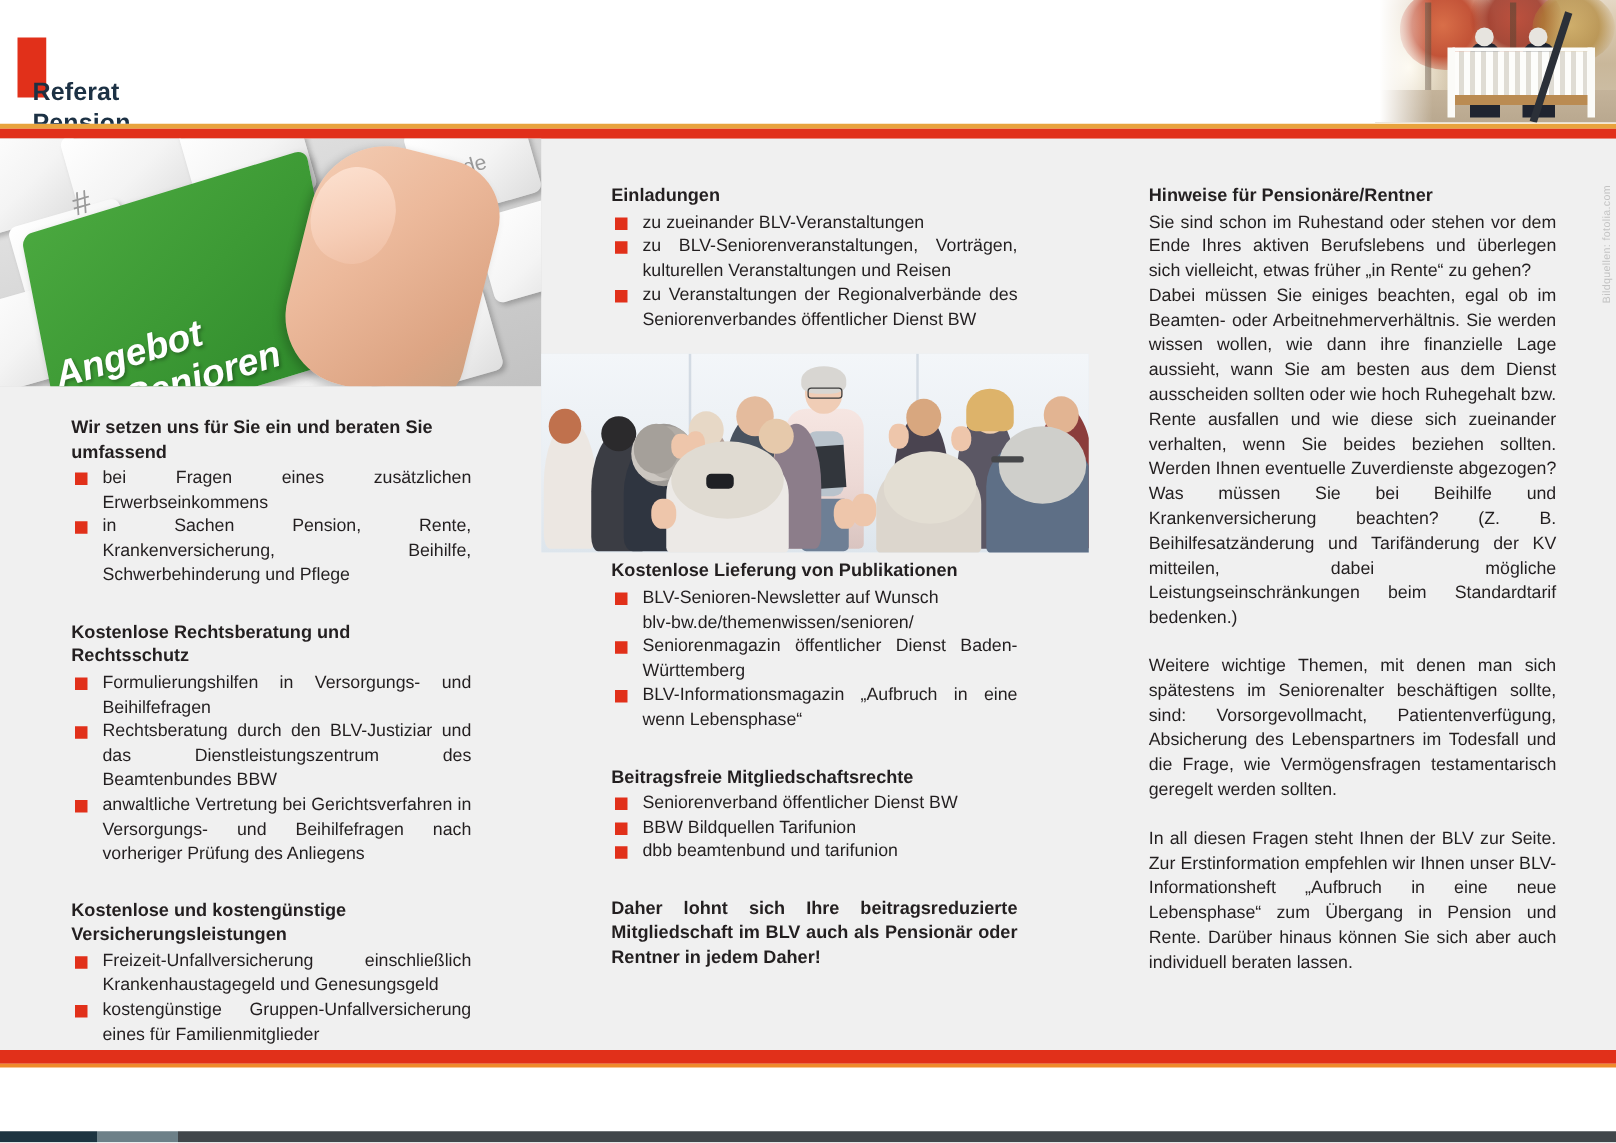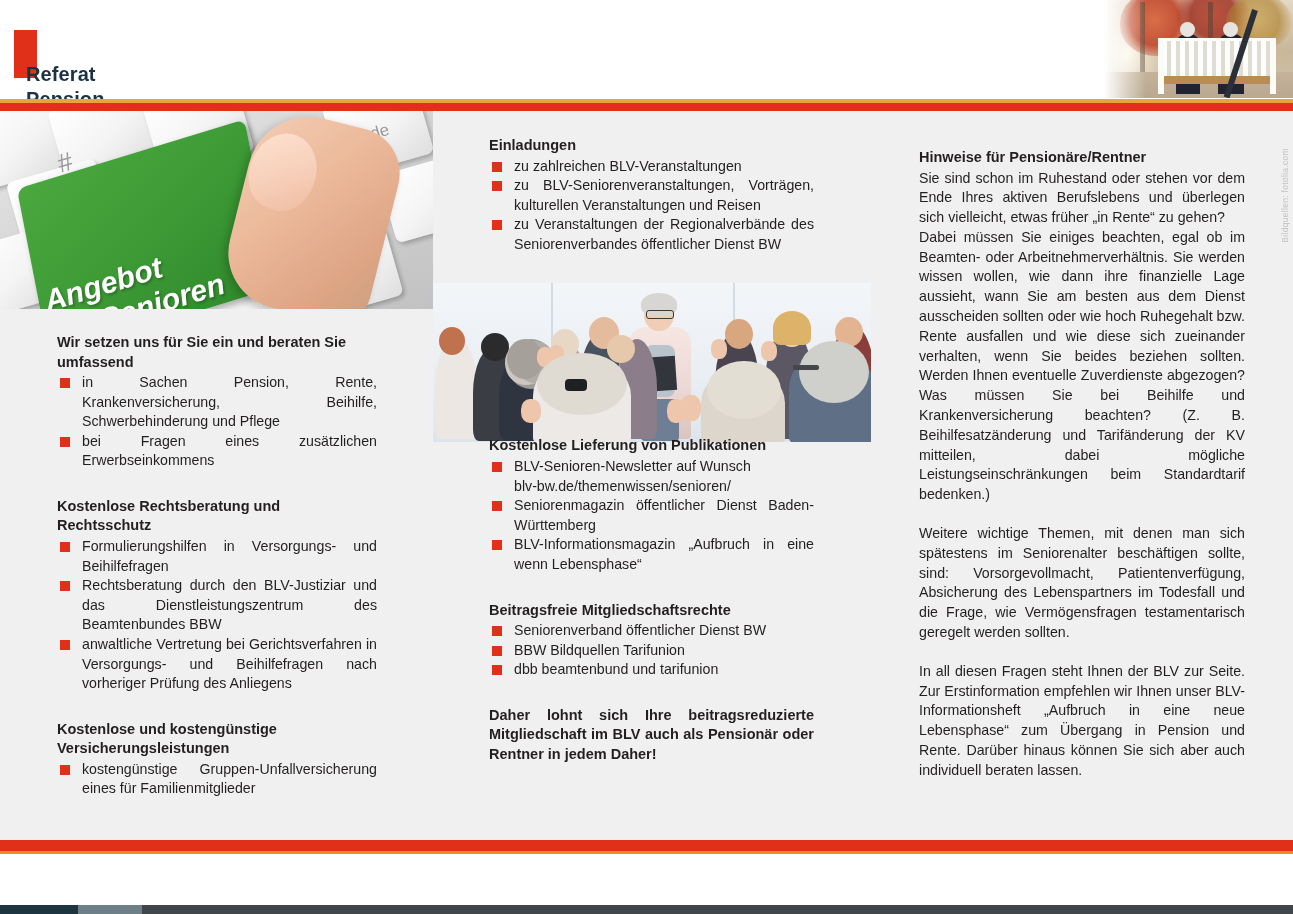--- a/index.html
+++ b/index.html
@@ -304,21 +304,21 @@
     border-radius: 44%;
     background: #eec6ab;
   }
 
   
   .col {
     position: absolute;
     color: #231f20;
   }
   .col-left   { left: 57px;  top: 333px; width: 320px; }
-  .col-mid    { left: 489px; top: 136px; width: 325px; }
+  .col-mid    { left: 489px; top: 148px; width: 325px; }
   .col-right  { left: 919px; top: 148px; width: 326px; }
 
   .sec-head {
     font-size: 14.5px;
     font-weight: bold;
     line-height: 19.5px;
     color: #231f20;
     margin: 0 0 1px 0;
   }
   .sec-head.mid { font-size: 14.5px; }
@@ -510,46 +510,47 @@
 
     <div class="mt-hand" style="left:248px;top:112px;width:20px;height:26px;"></div>
     <div class="mt-hand" style="left:234px;top:116px;width:18px;height:24px;"></div>
     <div class="mt-hand" style="left:88px;top:116px;width:20px;height:24px;"></div>
   </div>
 
   <div class="col col-left">
 
     <div class="sec-head">Wir setzen uns für Sie ein und beraten Sie umfassend</div>
     <ul class="bullets">
+      <li>bei Fragen eines zusätzlichen Erwerbseinkommens</li>
       <li>in Sachen Pension, Rente, Krankenversicherung, Beihilfe, Schwerbehinderung und Pflege</li>
-      <li>bei Fragen eines zusätzlichen Erwerbseinkommens</li>
     </ul>
 
     <div class="gap-lg"></div>
 
     <div class="sec-head">Kostenlose Rechtsberatung und Rechtsschutz</div>
     <ul class="bullets">
       <li>Formulierungshilfen in Versorgungs- und Beihilfefragen</li>
       <li>Rechtsberatung durch den BLV-Justiziar und das Dienstleistungszentrum des Beamtenbundes BBW</li>
       <li>anwaltliche Vertretung bei Gerichtsverfahren in Versorgungs- und Beihilfefragen nach vorheriger Prüfung des Anliegens</li>
     </ul>
 
     <div class="gap-lg"></div>
 
     <div class="sec-head">Kostenlose und kostengünstige Versicherungsleistungen</div>
     <ul class="bullets">
+      <li>Freizeit-Unfallversicherung einschließlich Krankenhaustagegeld und Genesungsgeld</li>
       <li>kostengünstige Gruppen-Unfallversicherung eines für Familienmitglieder</li>
     </ul>
   </div>
 
   <div class="col col-mid">
 
     <div class="sec-head mid">Einladungen</div>
     <ul class="bullets">
-      <li>zu zahlreichen BLV-Veranstaltungen</li>
+      <li>zu zueinander BLV-Veranstaltungen</li>
       <li>zu BLV-Seniorenveranstaltungen, Vorträgen, kulturellen Veranstaltungen und Reisen</li>
       <li>zu Veranstaltungen der Regionalverbände des Seniorenverbandes öffentlicher Dienst BW</li>
     </ul>
 
     <div style="height:182px;"></div>
 
     <div class="sec-head mid">Kostenlose Lieferung von Publikationen</div>
     <ul class="bullets">
       <li>BLV-Senioren-Newsletter auf Wunsch</li>
       <li class="nobullet-pad">blv-bw.de/themenwissen/senioren/</li>

